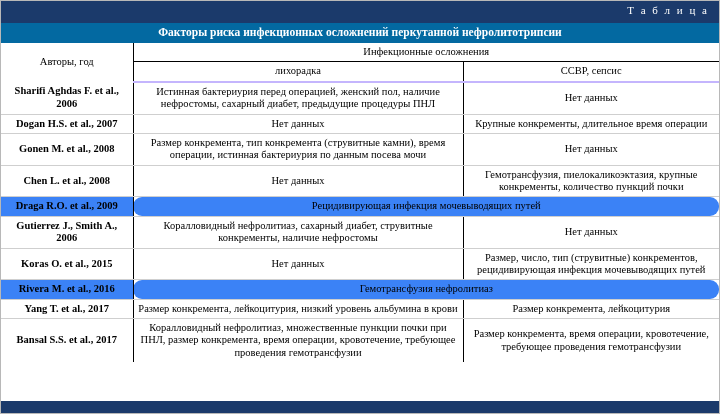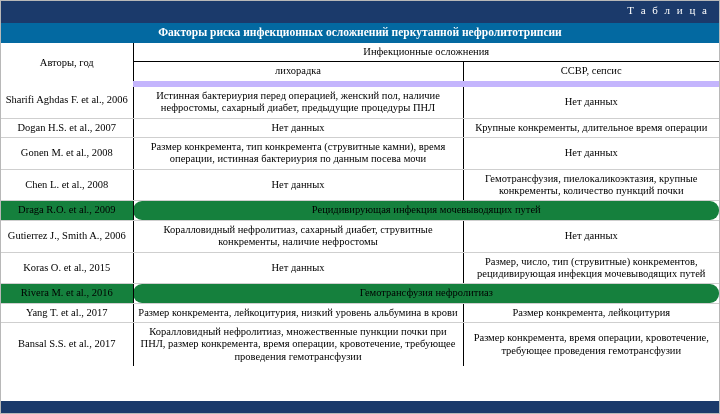--- a/index.html
+++ b/index.html
@@ -54,40 +54,41 @@
     line-height: 1.18;
     vertical-align: middle;
     padding: 3px 4px;
     text-align: center;
   }
   .hdr-row td {
     font-size: 10.8px;
     padding: 3px 4px 4px 4px;
   }
   .rule-bottom td {
-    border-bottom: 6px solid #c4b5fd;
+    border-bottom: 2px solid #c4b5fd;
   }
   .vline {
     border-left: 1px solid #000000;
     border-radius: 9px;
   }
   .col-authors { width: 132px; }
   .col-fever   { width: 330px; }
   .col-ssvr    { width: 256px; }
   .row-sep td {
     border-bottom: 1px solid #cfcfcf;
   }
   .band {
-    background: #15803d;
+    background: #3b82f6;
   }
   .hdr-group {
     border-bottom: 1px solid #000000;
   }
   .authors-cell {
     font-size: 10.5px;
+    font-weight: bold;
   }
   .bottom-bar {
     background: #1b3a6b;
     height: 12px;
     position: absolute;
     left: 0;
     right: 0;
     bottom: 0;
   }
   .tbl-wrap {

